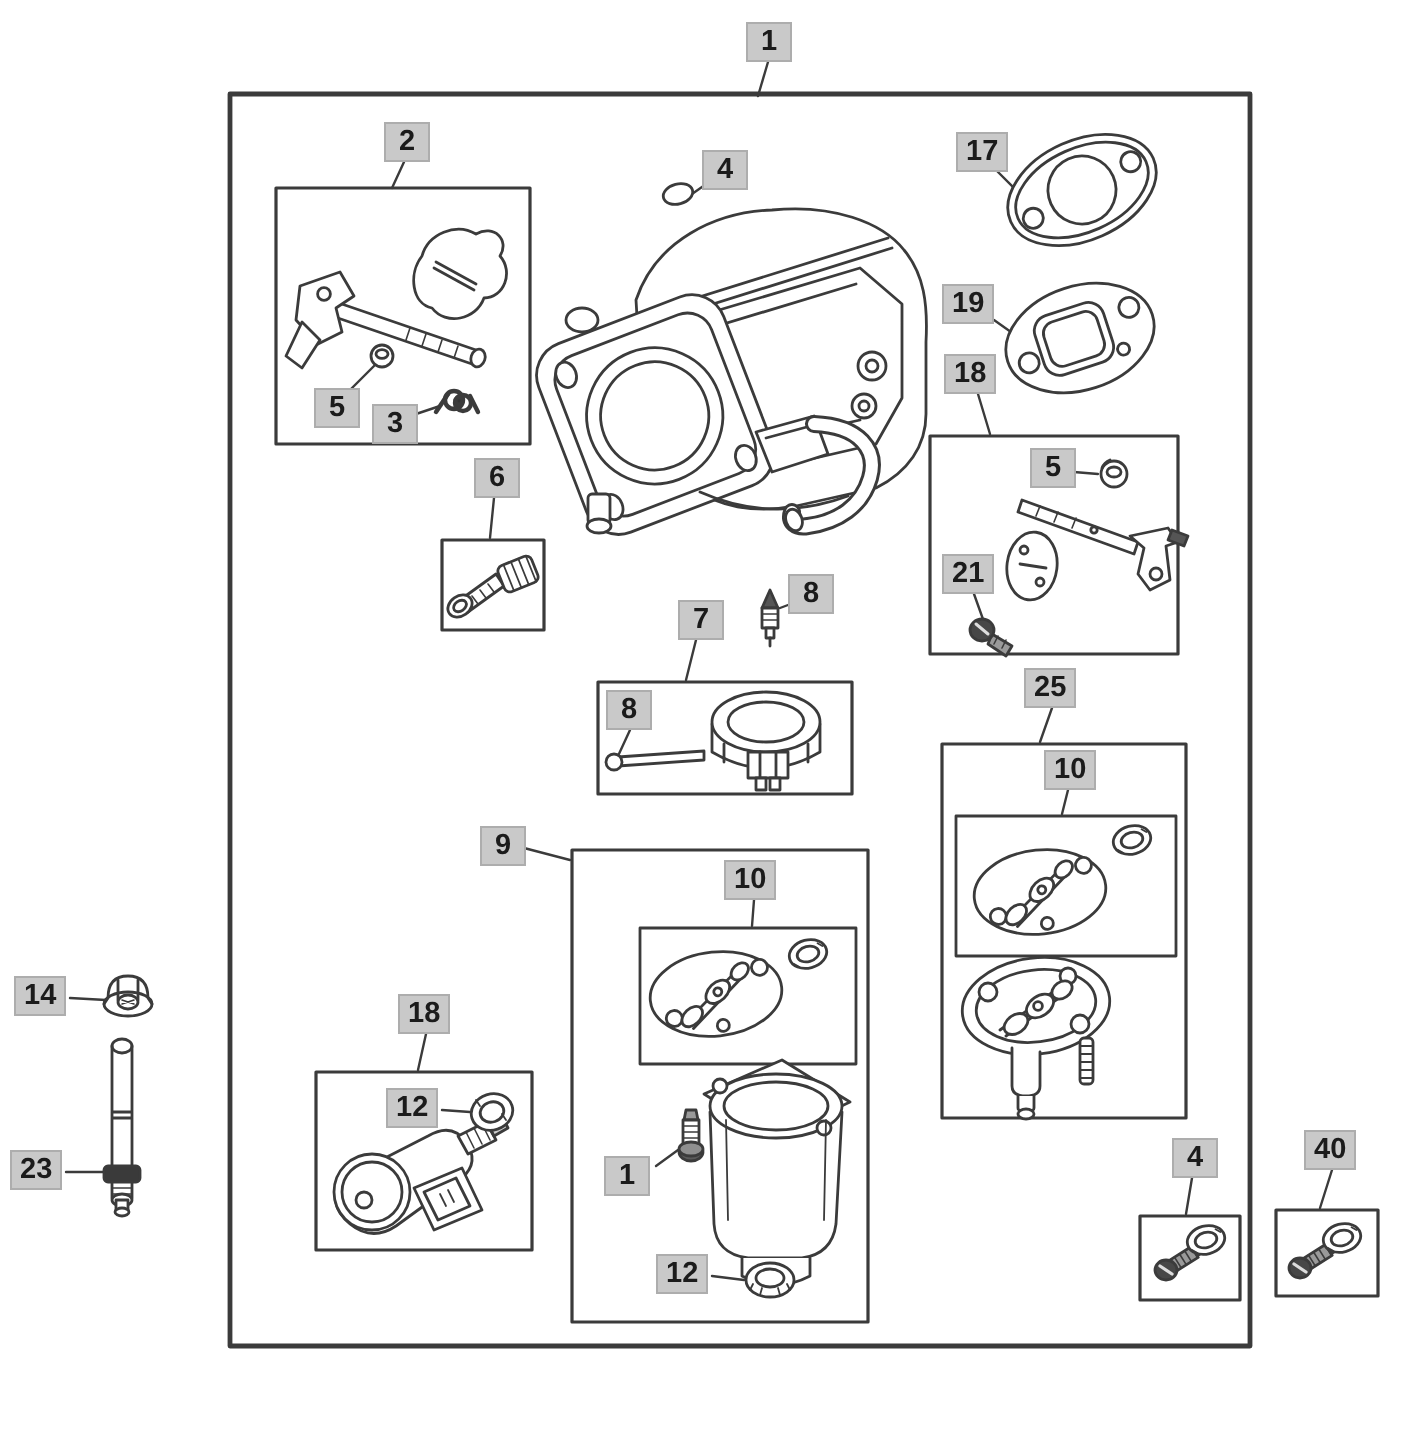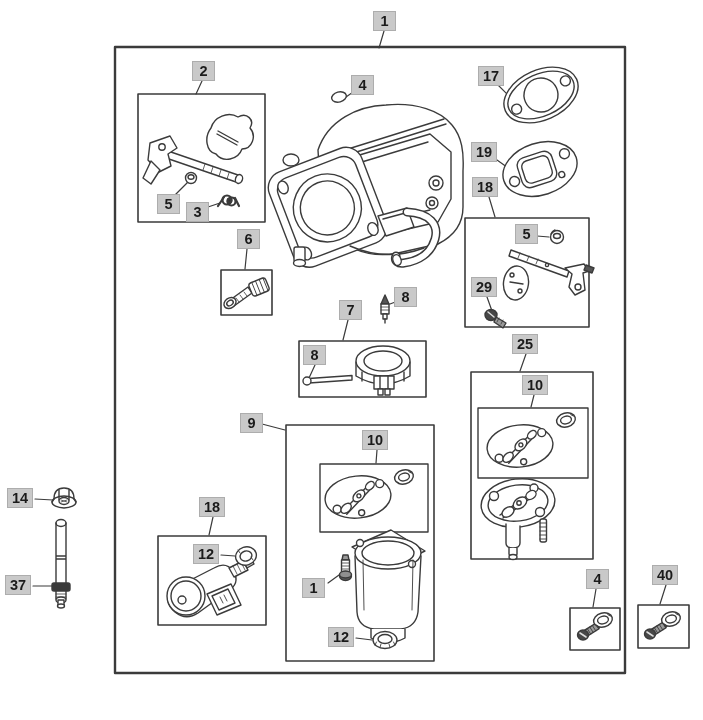--- a/index.html
+++ b/index.html
@@ -324,30 +324,30 @@
 <div class="callout" style="left:373px;top:11px">1</div>
 <div class="callout" style="left:192px;top:61px">2</div>
 <div class="callout" style="left:351px;top:75px">4</div>
 <div class="callout" style="left:478px;top:66px">17</div>
 <div class="callout" style="left:471px;top:142px">19</div>
 <div class="callout" style="left:472px;top:177px">18</div>
 <div class="callout" style="left:157px;top:194px">5</div>
 <div class="callout" style="left:186px;top:202px">3</div>
 <div class="callout" style="left:515px;top:224px">5</div>
 <div class="callout" style="left:237px;top:229px">6</div>
-<div class="callout" style="left:471px;top:277px">29</div>
+<div class="callout" style="left:471px;top:277px">21</div>
 <div class="callout" style="left:394px;top:287px">8</div>
 <div class="callout" style="left:339px;top:300px">7</div>
 <div class="callout" style="left:512px;top:334px">25</div>
 <div class="callout" style="left:303px;top:345px">8</div>
 <div class="callout" style="left:522px;top:375px">10</div>
 <div class="callout" style="left:240px;top:413px">9</div>
 <div class="callout" style="left:362px;top:430px">10</div>
 <div class="callout" style="left:7px;top:488px">14</div>
 <div class="callout" style="left:199px;top:497px">18</div>
 <div class="callout" style="left:193px;top:544px">12</div>
 <div class="callout" style="left:652px;top:565px">40</div>
 <div class="callout" style="left:586px;top:569px">4</div>
-<div class="callout" style="left:5px;top:575px">37</div>
+<div class="callout" style="left:5px;top:575px">23</div>
 <div class="callout" style="left:302px;top:578px">1</div>
 <div class="callout" style="left:328px;top:627px">12</div>
 
 </div>
 
 </body></html>

